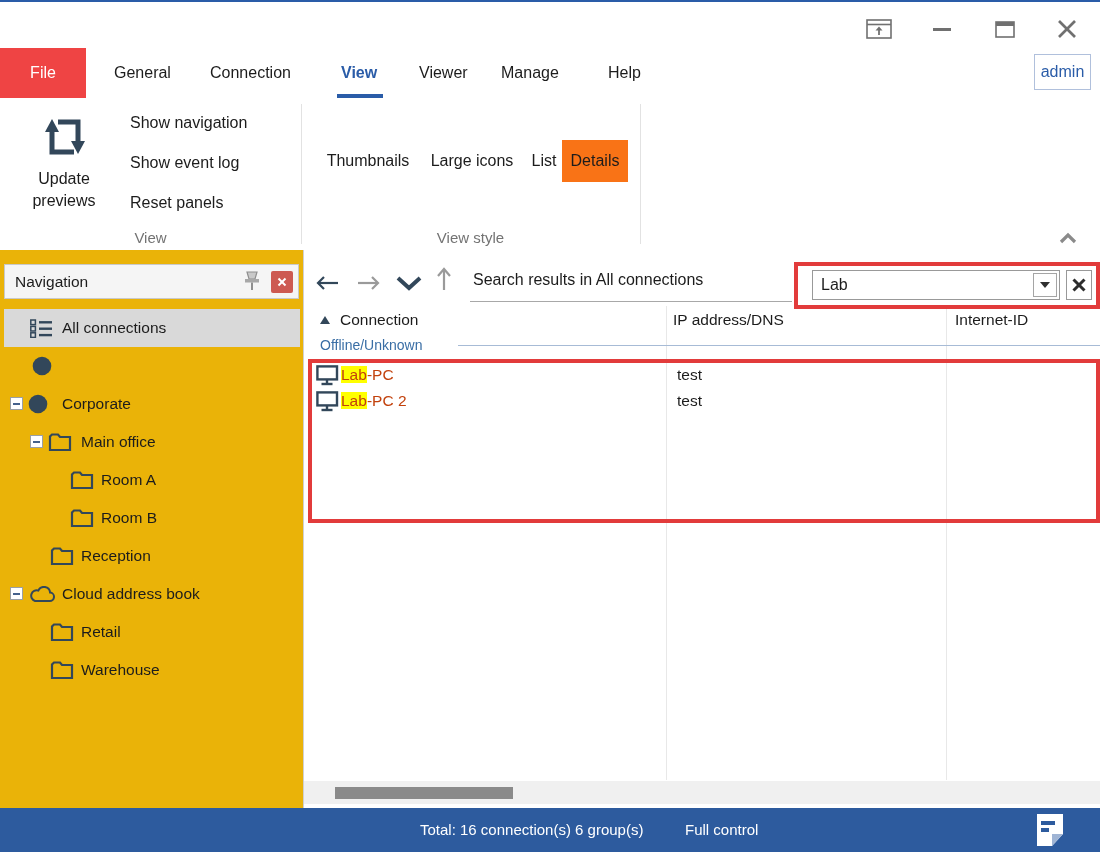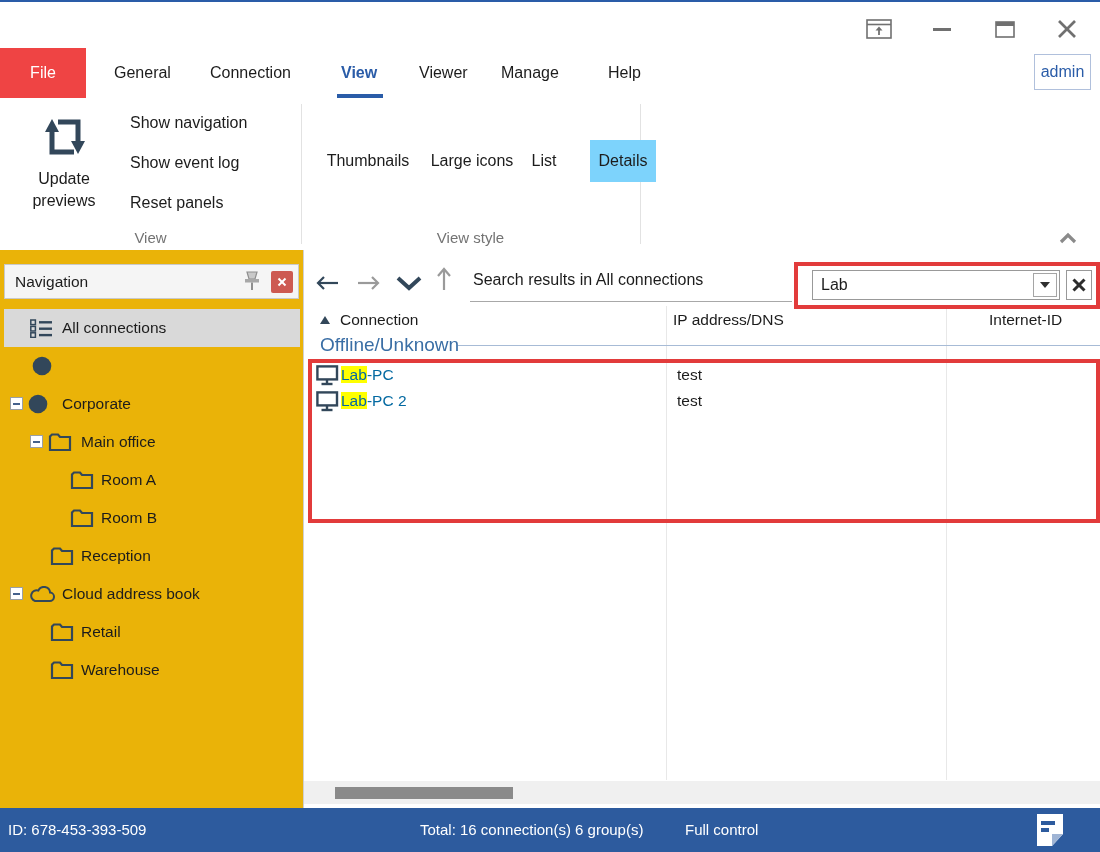--- a/index.html
+++ b/index.html
@@ -23,21 +23,21 @@
   .view-underline { left:337px; top:46px; width:46px; height:4px; background:#2a5ca8; }
   .admin-btn { left:1034px; top:6px; width:57px; height:36px; border:1px solid #b0c0dc; color:#2a5ca8; font-size:16px; text-align:center; line-height:34px; background:#fff; }
 
   
   .ribbon { left:0; top:98px; width:1100px; height:152px; background:#fff; }
   .ribbon-bottom { left:0; top:250px; width:1100px; height:1px; background:#d9d9d9; }
   .upd-label { left:19px; top:70px; width:90px; text-align:center; font-size:16px; color:#1c1c1c; line-height:22px; }
   .ribbon-link { left:130px; font-size:16px; color:#1c1c1c; height:26px; line-height:26px; }
   .vdiv { width:1px; background:#e2e2e2; top:6px; height:140px; }
   .style-item { top:42px; height:42px; line-height:42px; font-size:16px; color:#1c1c1c; text-align:center; }
-  .style-item.active { background:#7dd3fc;margin-left:28px; }
+  .style-item.active { background:#f97316; }
   .group-label { top:130px; font-size:15px; color:#737373; text-align:center; height:20px; line-height:20px; }
 
   
   .navpanel { left:0; top:250px; width:303px; height:558px; background:#eab308; }
   .navpanel-border { left:303px; top:250px; width:1px; height:558px; background:#d0d0d0; }
   .nav-header { left:4px; top:14px; width:295px; height:35px; background:#f5f5f5; border:1px solid #c9c9c9; }
   .nav-header-title { left:10px; top:0; height:33px; line-height:33px; font-size:15.5px; color:#1c1c1c; }
   .nav-close { left:266px; top:6px; width:22px; height:22px; background:#cd5a52; border-radius:2px; display:flex; align-items:center; justify-content:center; }
   .tree-item { left:4px; width:296px; height:38px; }
   .tree-item.selected { background:#d9d9d9; }
@@ -55,24 +55,24 @@
   .anno { border:4px solid #e23b3b; background:transparent; pointer-events:none; }
   .search-combo { left:508px; top:20px; width:248px; height:30px; border:1px solid #999; background:#fff; }
   .search-input { position:absolute; left:0; top:0; width:214px; height:28px; border:none; outline:none; font-family:inherit; font-size:16px; padding-left:8px; color:#1c1c1c; background:transparent; }
   .combo-arrow-btn { position:absolute; right:2px; top:2px; width:24px; height:24px; border:1px solid #a5a5a5; display:flex; align-items:center; justify-content:center; background:#fff; }
   .tri-down { width:0; height:0; border-left:5px solid transparent; border-right:5px solid transparent; border-top:6px solid #2f2f2f; }
   .clear-btn { left:762px; top:20px; width:26px; height:30px; border:1px solid #999; background:#fff; display:flex; align-items:center; justify-content:center; }
 
   .col-header { top:56px; height:28px; line-height:28px; font-size:15.5px; color:#1c1c1c; }
   .sort-asc { left:16px; top:66px; width:0; height:0; border-left:5.5px solid transparent; border-right:5.5px solid transparent; border-bottom:8px solid #32475a; }
   .col-line { top:56px; width:1px; height:474px; background:#e8e8e8; }
-  .group-row { left:16px; top:82px; height:26px; line-height:26px; font-size:19px; color:#3a6ea5; }
+  .group-row { left:16px; top:82px; height:26px; line-height:26px; font-size:14px; color:#3a6ea5; }
   .group-line { left:154px; top:95px; width:642px; height:1px; background:#a7bbd6; }
   .list-row { left:4px; width:792px; height:26px; }
-  .row-name { left:33px; top:0; height:26px; line-height:26px; font-size:15.5px; color:#0369a1; white-space:nowrap; }
+  .row-name { left:33px; top:0; height:26px; line-height:26px; font-size:15.5px; color:#c2410c; white-space:nowrap; }
   .hl { background:#ffff00; }
   .row-ip { left:369px; top:0; height:26px; line-height:26px; font-size:15.5px; color:#1c1c1c; }
   .row-id { left:649px; top:0; height:26px; line-height:26px; font-size:15.5px; color:#1c1c1c; }
 
   .hscroll-track { left:304px; top:781px; width:796px; height:23px; background:#f0f0f0; }
   .hscroll-thumb { position:absolute; left:31px; top:6px; width:178px; height:12px; background:#8a8a8a; }
 
   
   .statusbar { left:0; top:808px; width:1100px; height:44px; background:#2d5b9e; color:#fff; }
   .status-text { top:0; height:44px; line-height:44px; font-size:15px; color:#fff; white-space:nowrap; }
@@ -297,21 +297,21 @@
     <div class="abs clear-btn">
       <svg width="16" height="16" viewBox="0 0 16 16">
         <line x1="2.5" y1="2.5" x2="13.5" y2="13.5" stroke="#2d2d2d" stroke-width="3"></line>
         <line x1="13.5" y1="2.5" x2="2.5" y2="13.5" stroke="#2d2d2d" stroke-width="3"></line>
       </svg>
     </div>
 
     <div class="abs sort-asc"></div>
     <div class="abs col-header" style="left:36px;">Connection</div>
     <div class="abs col-header" style="left:369px;">IP address/DNS</div>
-    <div class="abs col-header" style="left:685px;">Internet-ID</div>
+    <div class="abs col-header" style="left:651px;">Internet-ID</div>
     <div class="abs col-line" style="left:362px;"></div>
     <div class="abs col-line" style="left:642px;"></div>
 
     <div class="abs group-row">Offline/Unknown</div>
     <div class="abs group-line"></div>
 
     <div class="abs list-row" style="top:112px;">
       <svg class="abs" style="left:8px;top:3px;" width="24" height="21" viewBox="0 0 24 21">
         <rect x="1.4" y="1.4" width="19.6" height="13" fill="none" stroke="#32475a" stroke-width="2.4"></rect>
         <line x1="11" y1="14.5" x2="11" y2="18" stroke="#32475a" stroke-width="2.4"></line>
@@ -334,21 +334,20 @@
   </div>
 
   <div class="abs anno" style="left:794px;top:262px;width:306px;height:47px;"></div>
   <div class="abs anno" style="left:308px;top:359px;width:792px;height:164px;"></div>
 
   <div class="abs hscroll-track">
     <div class="hscroll-thumb"></div>
   </div>
 
   <div class="abs statusbar">
-    <div class="abs status-text" style="left:8px;">ID: 678-453-393-509</div>
     <div class="abs status-text" style="left:420px;">Total: 16 connection(s) 6 group(s)</div>
     <div class="abs status-text" style="left:685px;">Full control</div>
     <div class="abs" style="left:1036px;top:5px;">
       <svg width="28" height="34" viewBox="0 0 28 34">
         <path d="M1 1 H27 V21 L16 33 H1 Z" fill="#ffffff"></path>
         <path d="M27 21 L16 33 V21 Z" fill="#9fb4d4"></path>
         <rect x="5" y="8" width="14" height="4" fill="#2d5b9e"></rect>
         <rect x="5" y="15" width="8" height="4" fill="#2d5b9e"></rect>
       </svg>
     </div>

